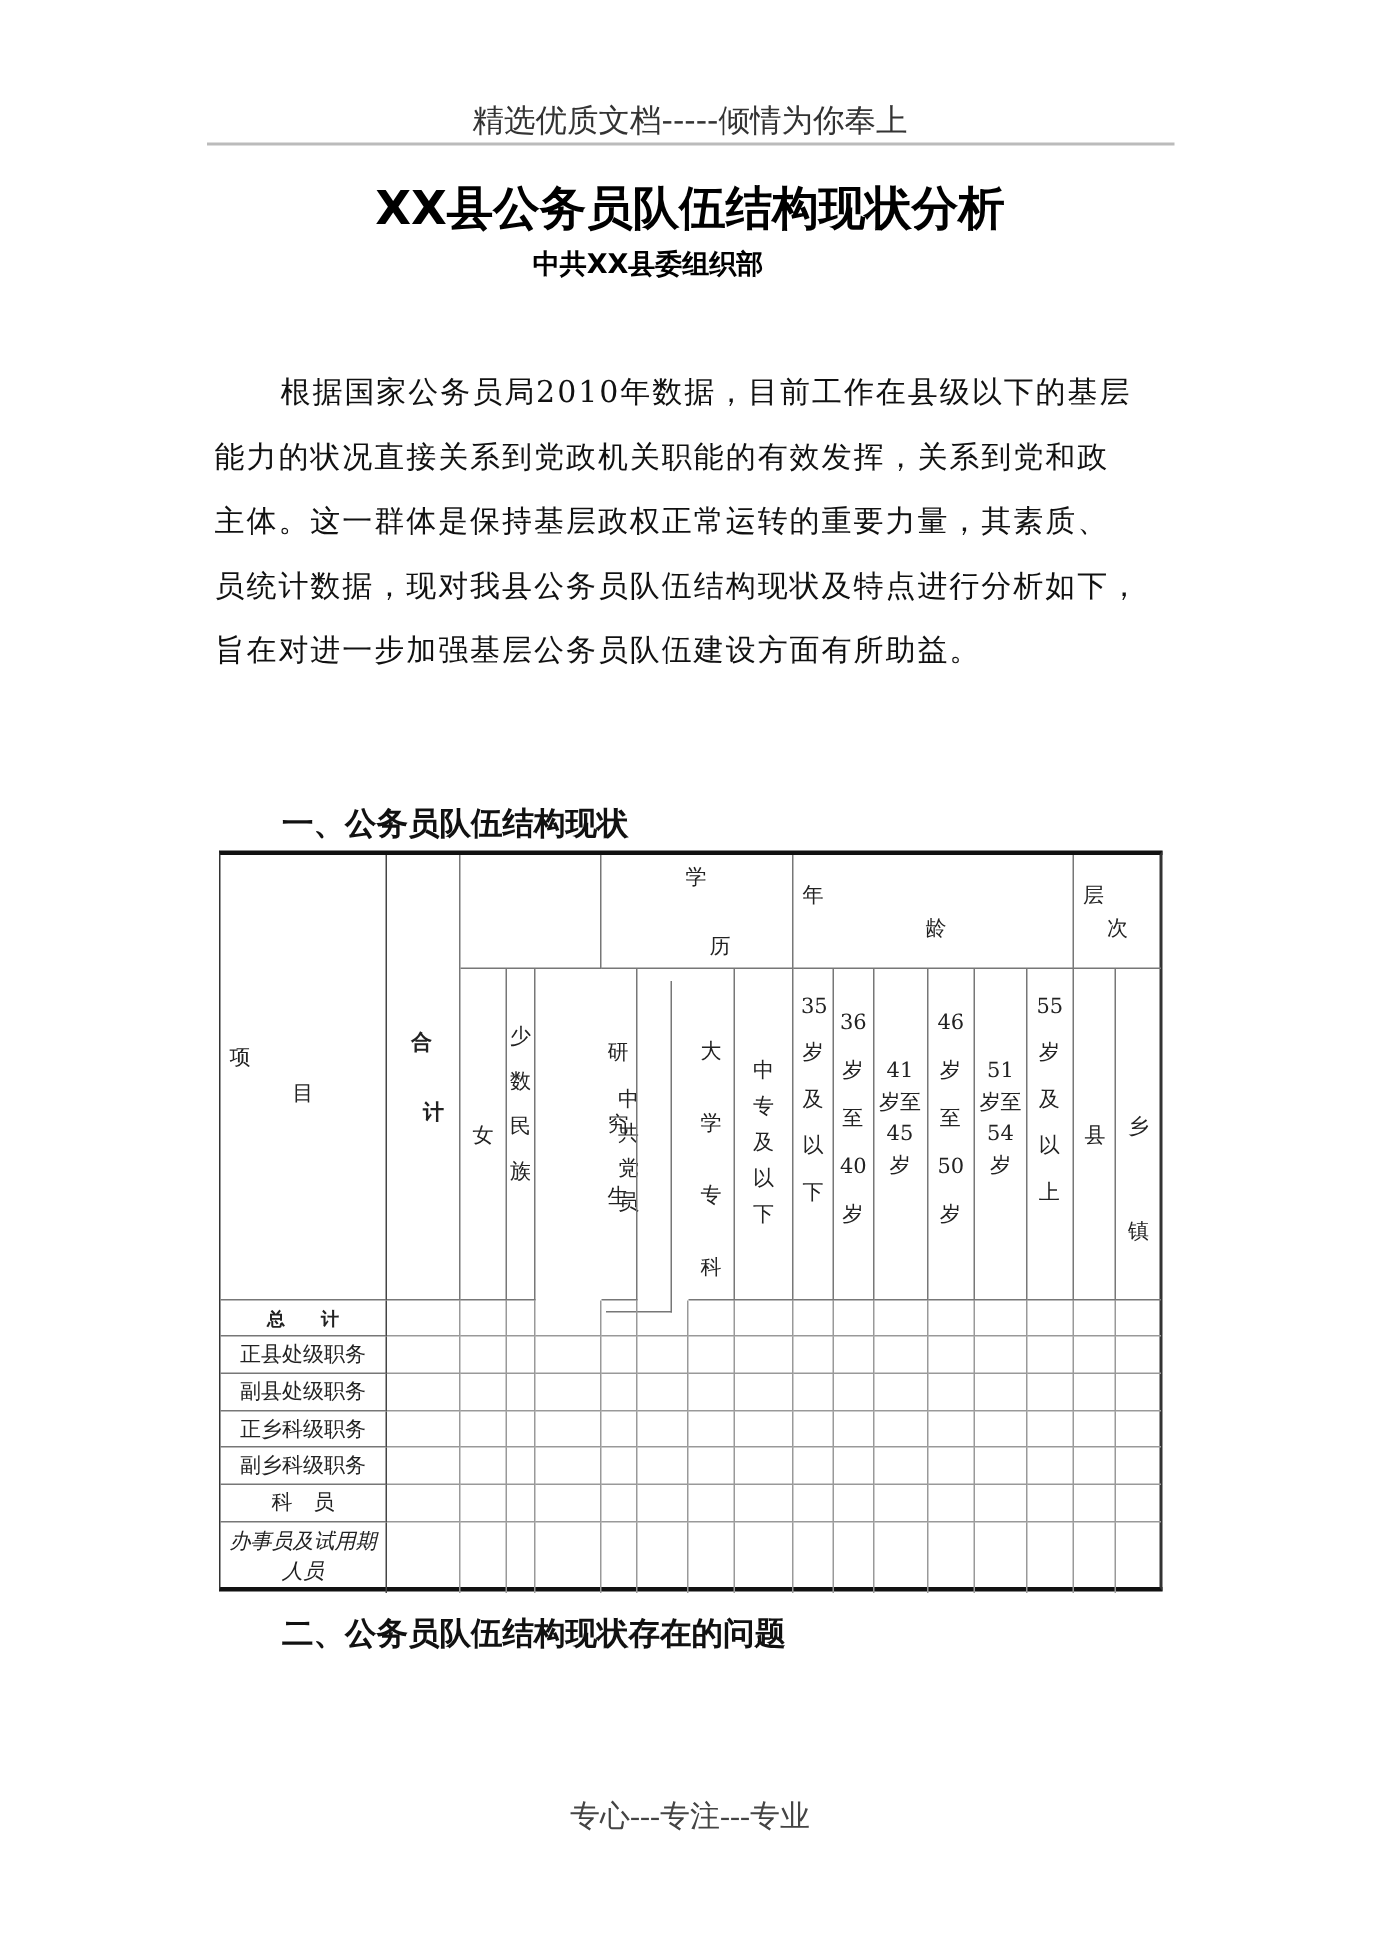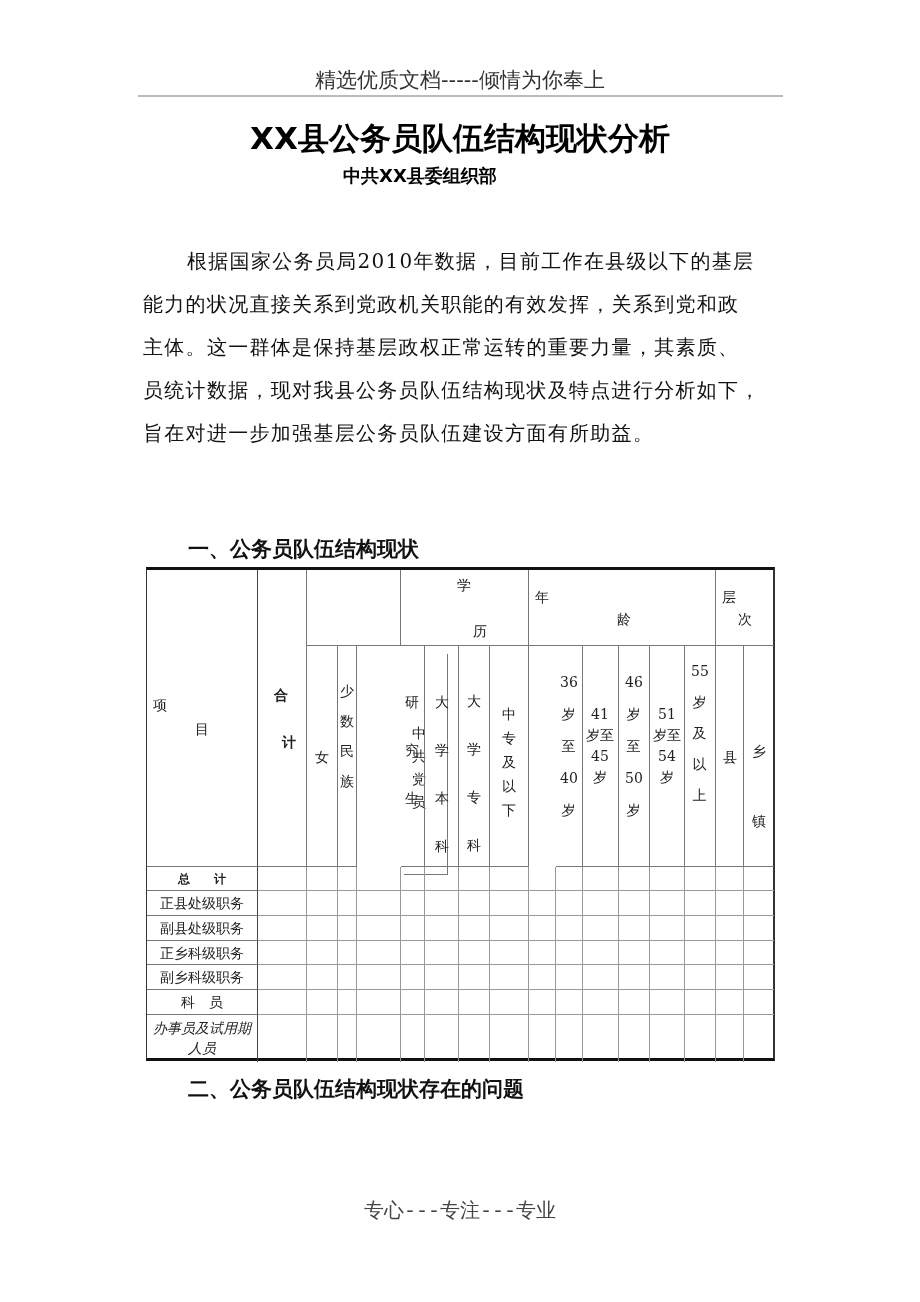--- a/index.html
+++ b/index.html
@@ -4,31 +4,31 @@
 <style>
   html, body { margin:0; padding:0; background:#ffffff; }
   body { width:920px; height:1302px; position:relative; overflow:hidden;
          font-family:"DejaVu Serif","Liberation Serif",serif; color:#111; }
   .header-text { position:absolute; left:0; width:920px; top:66px; text-align:center;
          font-family:"DejaVu Sans","Liberation Sans",sans-serif; font-size:21px; color:#333; }
   .header-rule { position:absolute; left:138px; width:645px; top:95px; height:0;
          border-top:2px solid #bbb; }
   .title { position:absolute; left:0; width:920px; top:118px; text-align:center;
          font-family:"DejaVu Sans","Liberation Sans",sans-serif; font-weight:bold; font-size:31px; color:#000; }
-  .subtitle { position:absolute; left:0; width:840px; top:164px; text-align:center;
+  .subtitle { position:absolute; left:12px; width:840px; top:164px; text-align:center;
          font-family:"DejaVu Sans","Liberation Sans",sans-serif; font-weight:bold; font-size:18px; color:#000; }
   .para { position:absolute; left:143px; width:645px; top:240px;
          font-size:20px; line-height:43px; letter-spacing:1.3px; color:#111; }
   .para .indent { display:inline-block; width:44px; }
   .section1 { position:absolute; left:188px; top:535px;
          font-family:"DejaVu Sans","Liberation Sans",sans-serif; font-weight:bold; font-size:21px; }
   .section2 { position:absolute; left:188px; top:1075px;
          font-family:"DejaVu Sans","Liberation Sans",sans-serif; font-weight:bold; font-size:21px; }
   .footer { position:absolute; left:0; width:920px; top:1197px; text-align:center;
-         font-family:Liberation Mono, monospace; font-size:20px; color:#444; }
+         font-family:Liberation Serif, serif; font-size:20px; color:#444; }
 
   
   .tbl { position:absolute; left:146px; top:567px; width:629px; height:494px;
          border-top:3px solid #111; border-bottom:3px solid #111; border-left:1px solid #333; border-right:2px solid #333; box-sizing:border-box; }
   .cell { position:absolute; box-sizing:border-box; border-right:1px solid #777; border-bottom:1px solid #777;
           font-size:14px; color:#222; }
   .vt { position:absolute; font-size:14px; line-height:15px; color:#222; }
   .rowlabel { position:absolute; box-sizing:border-box; font-size:14px; text-align:center; color:#222;
               border-bottom:1px solid #777; border-right:1px solid #444; }
   .grid-cell { position:absolute; box-sizing:border-box; border-right:1px solid #999; border-bottom:1px solid #999; }
@@ -86,28 +86,28 @@
   </div>
   <div class="cell" style="left:191px;top:76px;width:19px;height:221px;">
     <span class="vt" style="left:2px;top:30px;width:14px;line-height:30px;">少数民族</span>
   </div>
   <div class="cell" style="left:210px;top:84px;width:44px;height:221px;margin-left:47px;">
     <span class="vt" style="left:8px;top:68px;width:14px;line-height:23px;">中共党员</span>
   </div>
   <div class="cell" style="left:254px;top:76px;width:24px;height:221px;">
     <span class="vt" style="left:4px;top:32px;width:14px;line-height:48px;">研究生</span>
   </div>
-  <div class="cell" style="left:278px;top:76px;width:34px;height:221px;">
-    <span class="vt" style="left:10px;top:32px;width:14px;line-height:48px;">大学本科</span>
-  </div>
   <div class="cell" style="left:312px;top:76px;width:31px;height:221px;font-family:Liberation Serif, serif;">
     <span class="vt" style="left:8px;top:32px;width:14px;line-height:48px;">大学专科</span>
   </div>
   <div class="cell" style="left:343px;top:76px;width:39px;height:221px;">
     <span class="vt" style="left:12px;top:56px;width:14px;line-height:24px;">中专及以下</span>
+  </div>
+  <div class="cell" style="left:382px;top:76px;width:27px;height:221px;">
+    <span class="vt" style="left:5px;top:10px;width:16px;line-height:31px;text-align:center;">35岁及以下</span>
   </div>
   <div class="cell" style="left:409px;top:76px;width:27px;height:221px;">
     <span class="vt" style="left:4px;top:20px;width:17px;line-height:32px;text-align:center;">36岁至40岁</span>
   </div>
   <div class="cell" style="left:436px;top:76px;width:36px;height:221px;">
     <span class="vt" style="left:3px;top:58px;width:28px;line-height:21px;text-align:center;">41岁至45岁</span>
   </div>
   <div class="cell" style="left:472px;top:76px;width:31px;height:221px;">
     <span class="vt" style="left:6px;top:20px;width:17px;line-height:32px;text-align:center;">46岁至50岁</span>
   </div>

